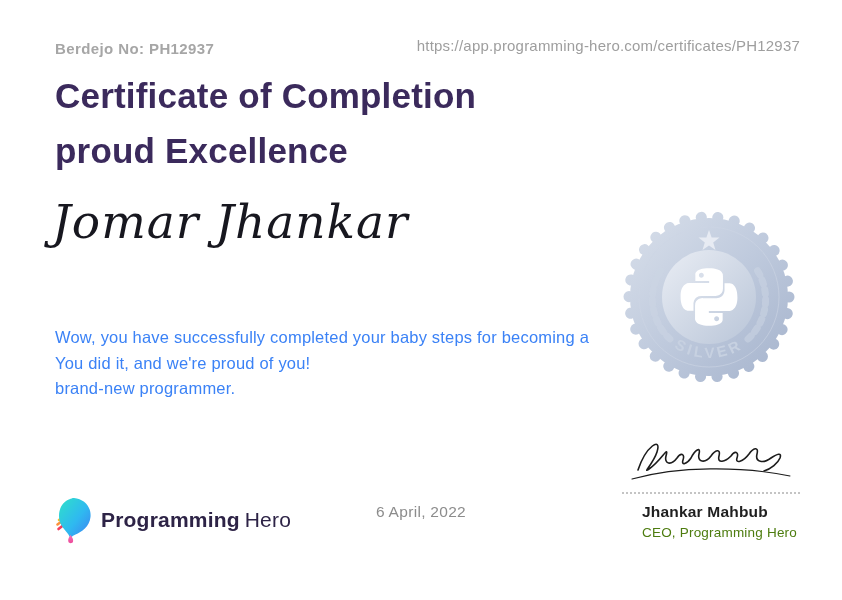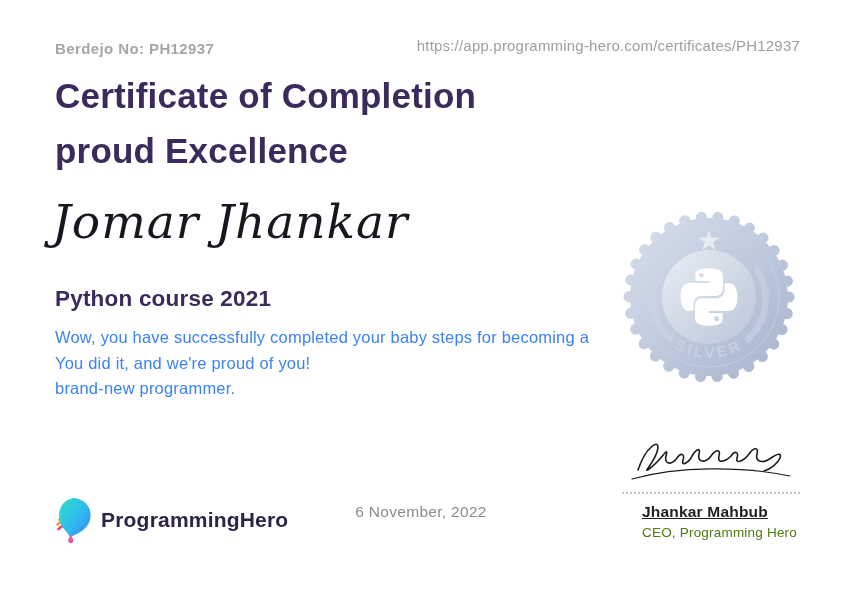--- a/index.html
+++ b/index.html
@@ -48,38 +48,37 @@
     width: 172px; height: 172px;
   }
   .brand {
     position: absolute; left: 52px; top: 495px;
     display: flex; align-items: center; gap: 9px; height: 50px;
   }
   .brand-text {
     font-size: 21px; color: #2d2346; letter-spacing: 0.2px;
   }
   .brand-text .bold { font-weight: 700; }
-  .brand-text .light { font-weight: 700; }
+  .brand-text .light { font-weight: 400; margin-left: 5px; }
   .issue-date {
     position: absolute; left: 330px; top: 503px; width: 182px;
     text-align: center;
     font-size: 15.5px; color: #8c8c8c; letter-spacing: 0.3px;
   }
   .signature-svg {
     position: absolute; left: 620px; top: 430px;
   }
   .sig-line {
     position: absolute; left: 622px; top: 492px; width: 178px;
     border-top: 2px dotted #c4c4c4;
   }
   .signer-name {
     position: absolute; left: 642px; top: 503px;
     font-size: 15.5px; font-weight: 700; color: #1f1f1f;
     letter-spacing: 0.2px;
-    text-decoration: underline;
   }
   .signer-title {
     position: absolute; left: 642px; top: 525px;
     font-size: 13.5px; color: #4d7c0f; letter-spacing: 0.2px;
   }
 </style>
 </head>
 <body>
 
 <div class="page">
@@ -88,21 +87,20 @@
 
   <a class="cert-url" href="#">https://app.programming-hero.com/certificates/PH12937</a>
 
   <div class="title">
     <div>Certificate of Completion</div>
     <div>proud Excellence</div>
   </div>
 
   <div class="recipient">Jomar Jhankar</div>
 
-  <div class="course">Python course 2021</div>
 
   <div class="message">
     <div>Wow, you have successfully completed your baby steps for becoming a</div>
     <div>You did it, and we're proud of you!</div>
     <div>brand-new programmer.</div>
   </div>
 
   <div class="badge-wrap">
     <svg width="172" height="172" viewBox="0 0 172 172">
       <defs>
@@ -158,21 +156,21 @@
       <path d="M5.5 28.5 L13.5 22.5" stroke="#fb923c" stroke-width="2.6" stroke-linecap="round"></path>
       <path d="M6.5 33 L13.5 27.5" stroke="#f43f5e" stroke-width="2.6" stroke-linecap="round"></path>
       <path d="M22 2 C32.5 3 39.5 11 38.5 21 C37.5 31 29.5 36 23.5 38.5 C21.5 39.4 19.5 40.5 18.5 42.5 C16.5 36.5 11 33.5 8.5 27.5 C5 19.5 7.5 6.5 17.5 3.2 C19.2 2.6 20.6 1.9 22 2 Z" fill="url(#phGrad)"></path>
       <path d="M18.5 39 C20 41 21.8 43.2 21 45.8 C20.3 47.7 17.2 47.8 16.4 45.8 C15.5 43.4 17.2 41 18.5 39 Z" fill="url(#dropGrad)"></path>
     </svg>
     <div class="brand-text">
       <span class="bold">Programming</span><span class="light">Hero</span>
     </div>
   </div>
 
-  <div class="issue-date">6 November, 2022</div>
+  <div class="issue-date">6 April, 2022</div>
 
   <svg class="signature-svg" width="180" height="58" viewBox="0 0 180 58">
     <path d="M18 40 C26 16 42 6 37 22 C33 34 22 44 29 39 C42 30 49 14 46 26 C44 34 51 36 57 28 C61 22 65 24 63 30 C61 36 67 34 71 28 C75 20 81 16 79 24 C77 32 85 34 91 26 C95 20 101 18 99 26 C97 34 105 32 111 26 C115 20 119 22 117 28 C115 34 123 32 129 24 C133 18 139 16 137 24 C135 32 143 34 151 28 C157 24 162 22 160 28 C158 33 151 39 144 41" fill="none" stroke="#1c1c1c" stroke-width="1.6" stroke-linecap="round"></path>
     <path d="M12 49 C58 36 122 36 170 46" fill="none" stroke="#1c1c1c" stroke-width="1.1" stroke-linecap="round"></path>
   </svg>
   <div class="sig-line"></div>
   <div class="signer-name">Jhankar Mahbub</div>
   <div class="signer-title">CEO, Programming Hero</div>
 
 </div>

